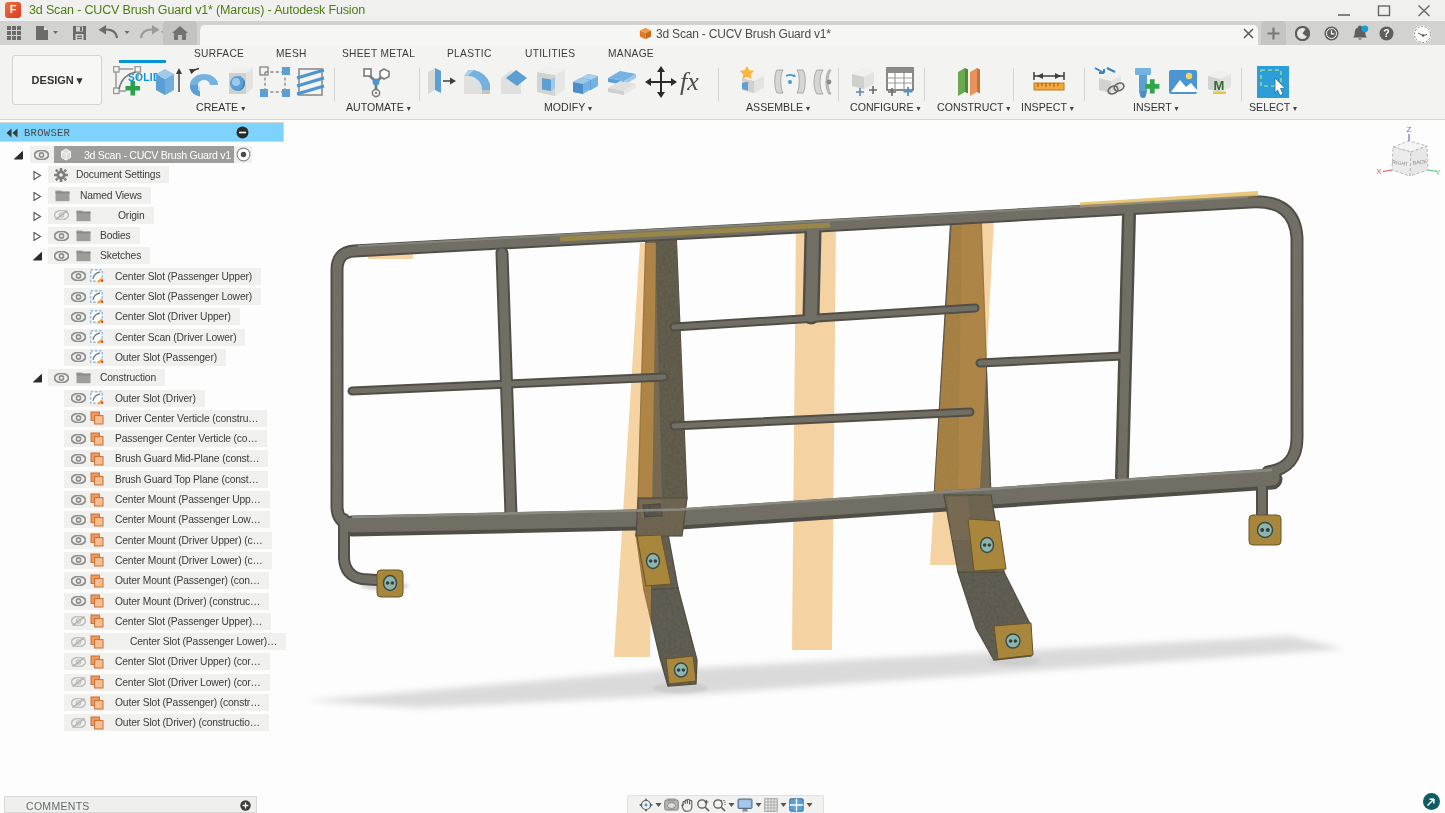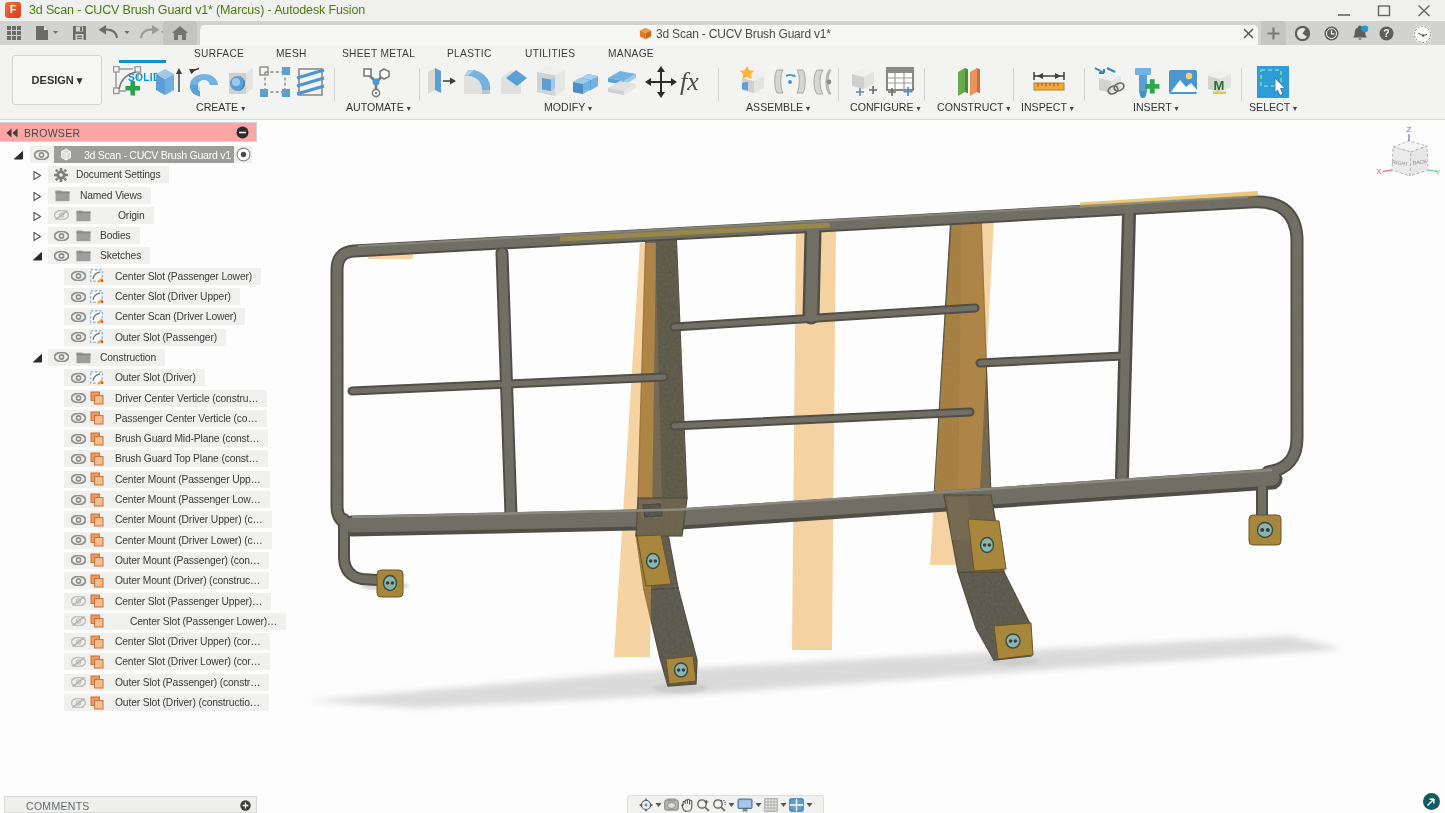--- a/index.html
+++ b/index.html
@@ -27,21 +27,21 @@
   font-size:11px; font-weight:bold; color:#333; text-align:center; line-height:48px; }
 .rtab { position:absolute; top:3px; font-size:10.2px; color:#3a3a3a; letter-spacing:0.3px; }
 .rtab.act { color:#0696d7; font-weight:bold;margin-top:24px; }
 #solidline { position:absolute; left:119px; top:14.5px; width:47px; height:3px; background:#0696d7; }
 .glabel { position:absolute; top:55.5px; font-size:10.6px; color:#333; white-space:nowrap; }
 .glabel .car { font-size:8px; color:#444; }
 .ricon { position:absolute; top:21px; }
 .rsep { position:absolute; top:23px; width:1px; height:33px; background:#d4d4d3; }
 
 #browser { position:absolute; left:0px; top:2px; width:258px; }
-#bheader { position:relative; width:257px; height:20px; background:#fca5a5; border:1px solid #d4d4d3; border-left:none; }
+#bheader { position:relative; width:284px; height:20px; background:#7dd3fc; border:1px solid #d4d4d3; border-left:none;font-family:Liberation Mono, monospace; }
 #bheader .t { position:absolute; left:24px; top:4px; font-size:10.5px; color:#4a4a4a; letter-spacing:0.3px; }
 .trow { position:relative; height:20.3px; white-space:nowrap; }
 .ab { position:absolute; }
 .tbar { position:absolute; top:1px; height:17px; background:#f0f0ef; display:flex; align-items:center; padding-right:9px; padding-left:3px; }
 .tbar .txt, .txt { font-size:10.3px; color:#3b3b3b; letter-spacing:-0.15px; }
 #comments { position:absolute; left:4px; top:676px; width:253px; height:17px; background:#efefee; border:1px solid #d9d9d8; }
 #comments .t { position:absolute; left:21px; top:3px; font-size:10.5px; color:#646a6e; letter-spacing:0.3px; }
 
 #navbar { position:absolute; left:627px; top:675px; width:197px; height:18px; background:#f1f1f0; border:1px solid #e0e0df; border-bottom:none; border-radius:3px 3px 0 0; display:flex; align-items:center; justify-content:center; gap:2px; }
 #assistant { position:absolute; left:1423px; top:673px; width:17px; height:17px; border-radius:50%; background:#0d5e63; }
@@ -319,20 +319,31 @@
             </div>
           </div>
       <div class="trow">
             <div class="tbar" style="left:64px">
               <svg style="margin-left:4px;flex:none" width="15" height="10" viewBox="0 0 15 10">
                 <use href="#i-eye"></use>
               </svg>
               <svg style="margin-left:4px;flex:none" width="14" height="14" viewBox="0 0 14 14">
                 <use href="#i-sketch"></use>
               </svg>
+              <span class="txt" style="margin-left:11px">Center Slot (Passenger Upper)</span>
+            </div>
+          </div>
+      <div class="trow">
+            <div class="tbar" style="left:64px">
+              <svg style="margin-left:4px;flex:none" width="15" height="10" viewBox="0 0 15 10">
+                <use href="#i-eye"></use>
+              </svg>
+              <svg style="margin-left:4px;flex:none" width="14" height="14" viewBox="0 0 14 14">
+                <use href="#i-sketch"></use>
+              </svg>
               <span class="txt" style="margin-left:11px">Center Slot (Passenger Lower)</span>
             </div>
           </div>
       <div class="trow">
             <div class="tbar" style="left:64px">
               <svg style="margin-left:4px;flex:none" width="15" height="10" viewBox="0 0 15 10">
                 <use href="#i-eye"></use>
               </svg>
               <svg style="margin-left:4px;flex:none" width="14" height="14" viewBox="0 0 14 14">
                 <use href="#i-sketch"></use>

